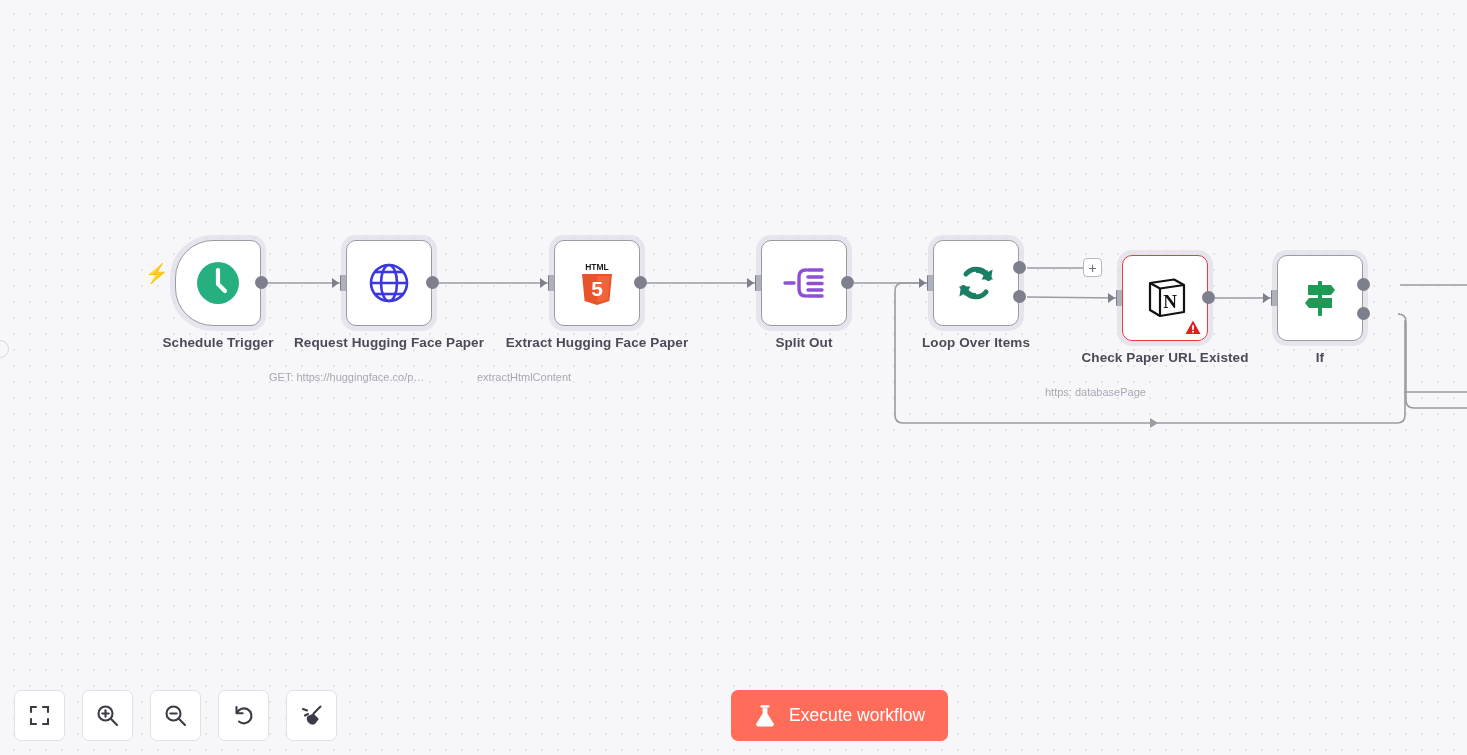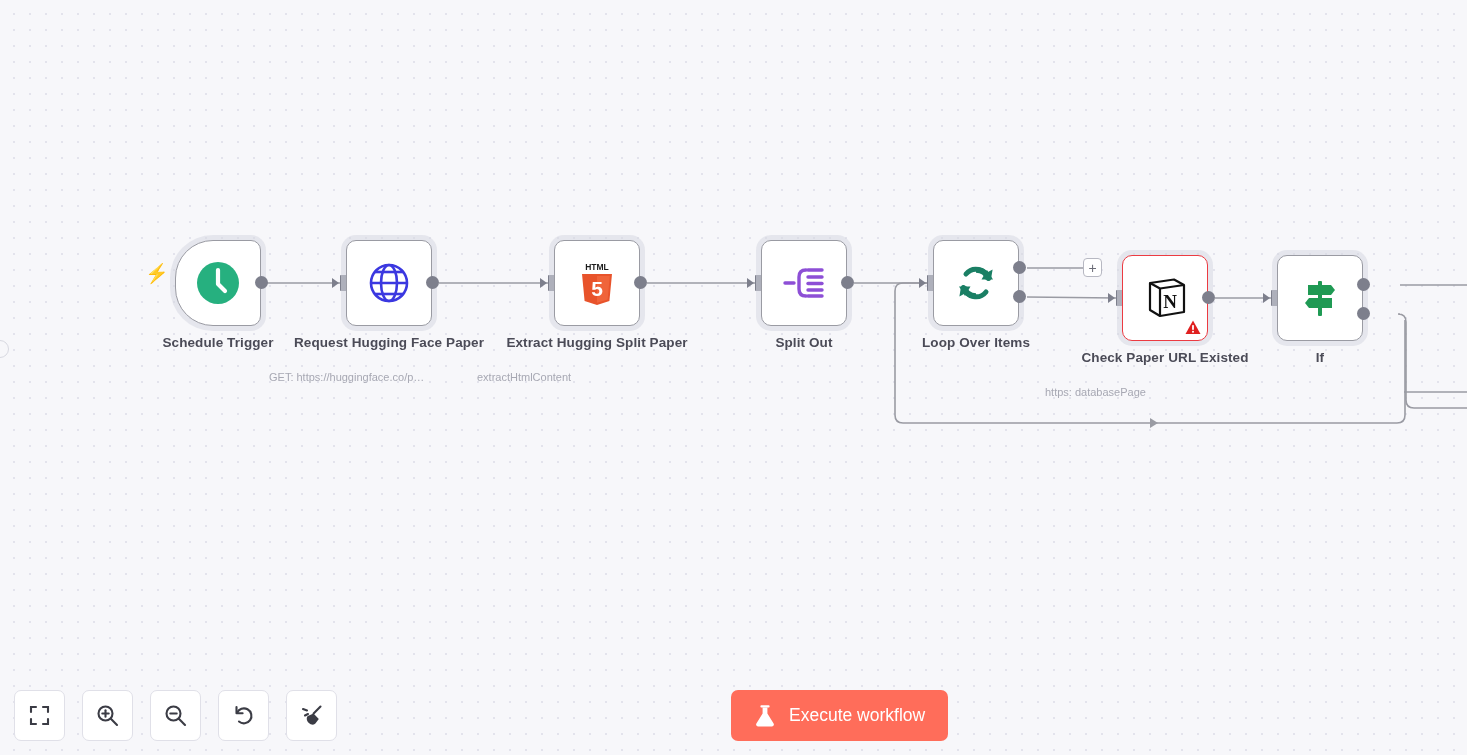--- a/index.html
+++ b/index.html
@@ -252,21 +252,21 @@
     <div class="port-in" style="left:-6px; top:35px;"></div>
     <div class="box">
       <svg width="40" height="46" viewBox="0 0 40 46">
         <text x="20" y="10" font-size="8.5" font-weight="bold" fill="#1c1c1c" text-anchor="middle" font-family="'Liberation Sans', sans-serif">HTML</text>
         <path d="M5 14 L35 14 L32.4 41 L20 45 L7.6 41 Z" fill="#e8532b"></path>
         <path d="M20 16 L32.8 16 L30.7 39.4 L20 42.8 Z" fill="#f0643a"></path>
         <text x="20" y="36" font-size="21" font-weight="bold" fill="#ffffff" text-anchor="middle" font-family="'Liberation Sans', sans-serif">5</text>
       </svg>
     </div>
     <div class="port-out" style="left:80px; top:36px;"></div>
-    <div class="caption">Extract Hugging Split Paper</div>
+    <div class="caption">Extract Hugging Face Paper</div>
     <div class="subtitle sub2">extractHtmlContent</div>
   </div>
 
   <div class="node" style="left:933px; top:240px;">
     <div class="port-arrow" style="left:-14px; top:38px;"></div>
     <div class="port-in" style="left:-6px; top:35px;"></div>
     <div class="box">
       <svg width="44" height="44" viewBox="0 0 44 44">
         <g fill="#1a7f64">
           <path d="M22 6 a16 16 0 0 1 15.2 11 l-5.4 1.9 A10.4 10.4 0 0 0 22 11.8 Z"></path>

